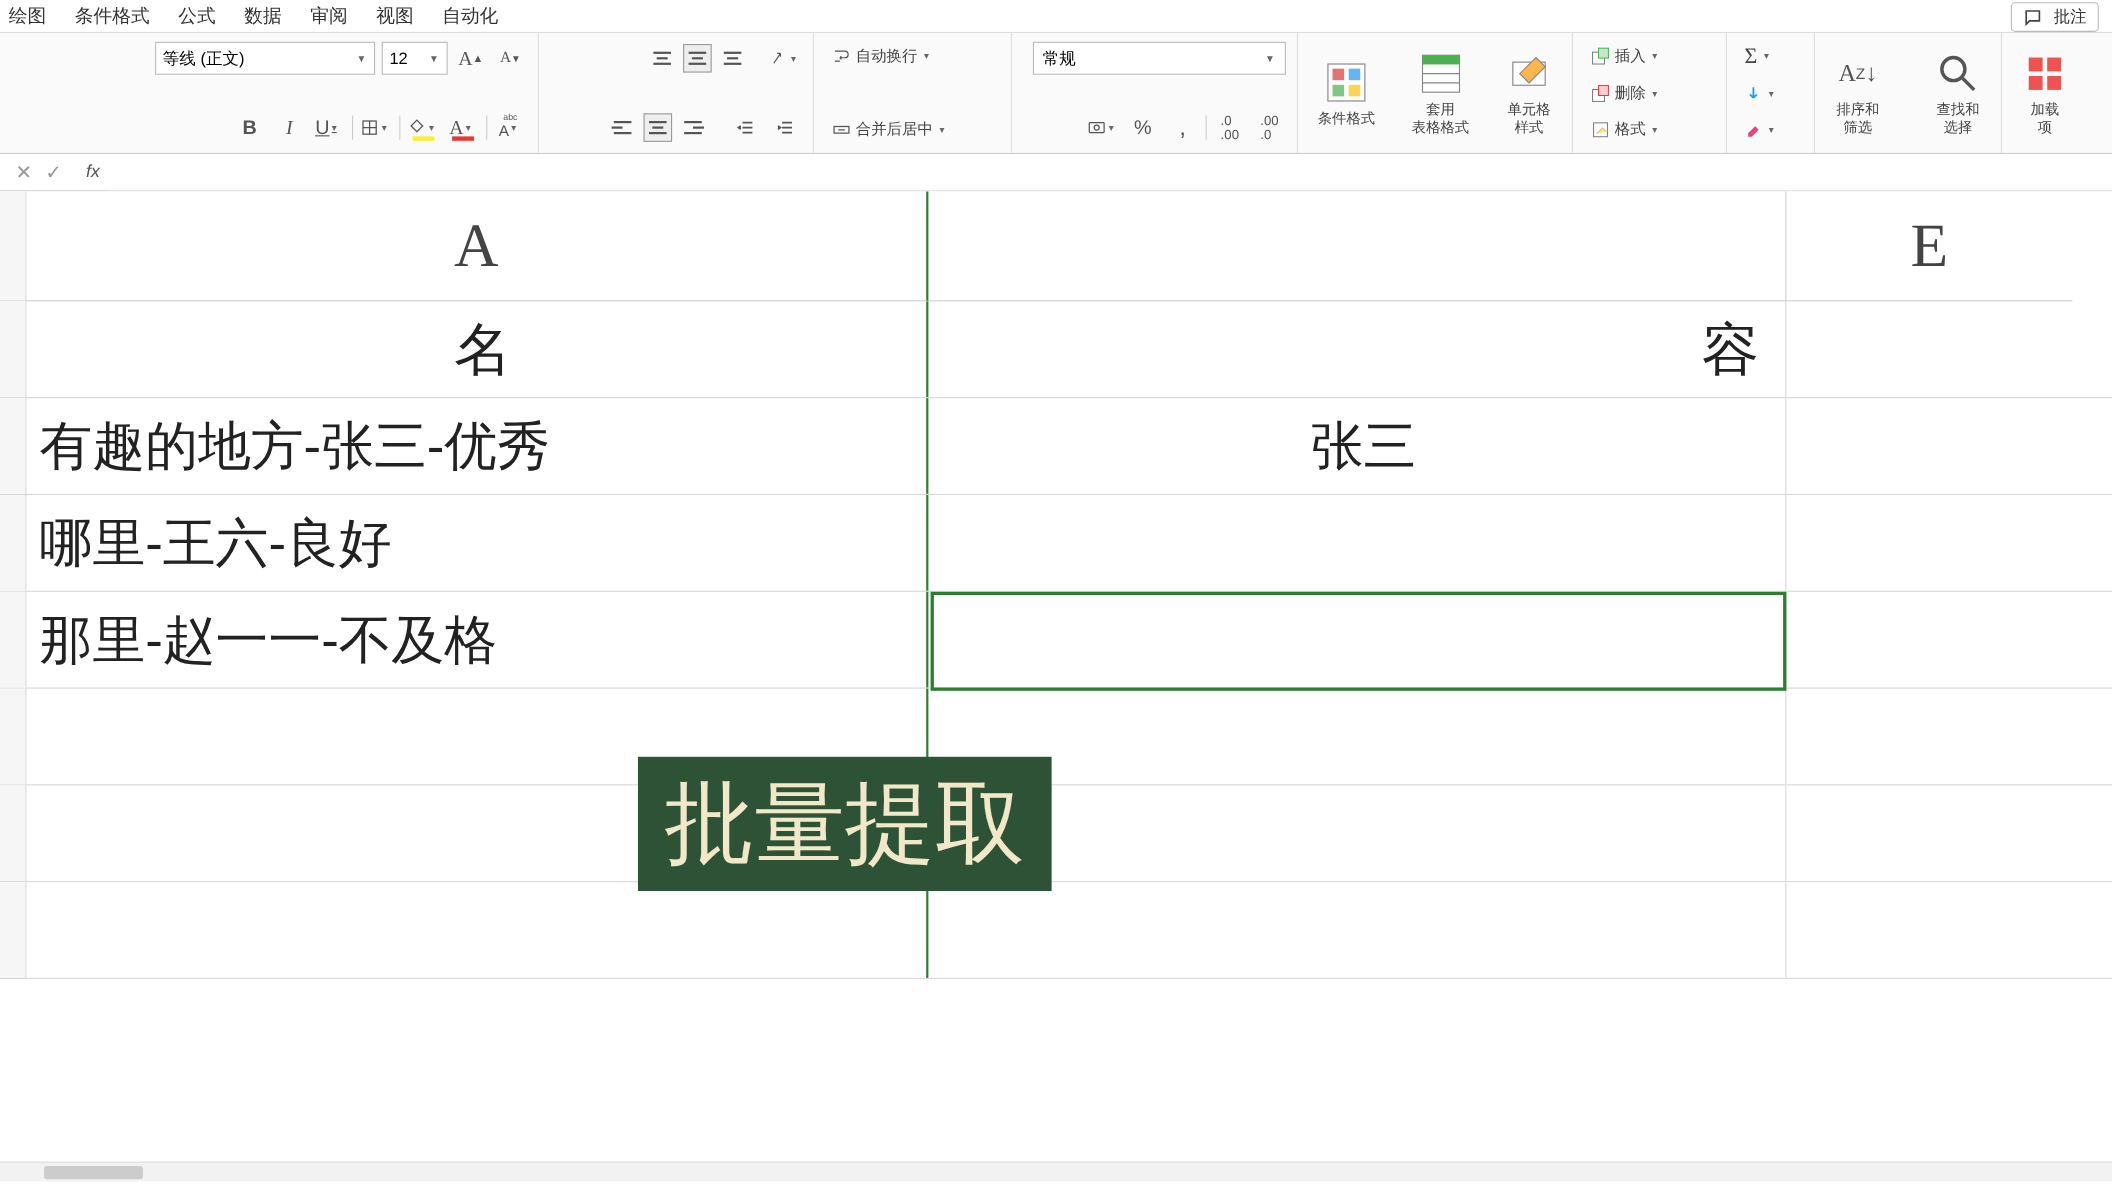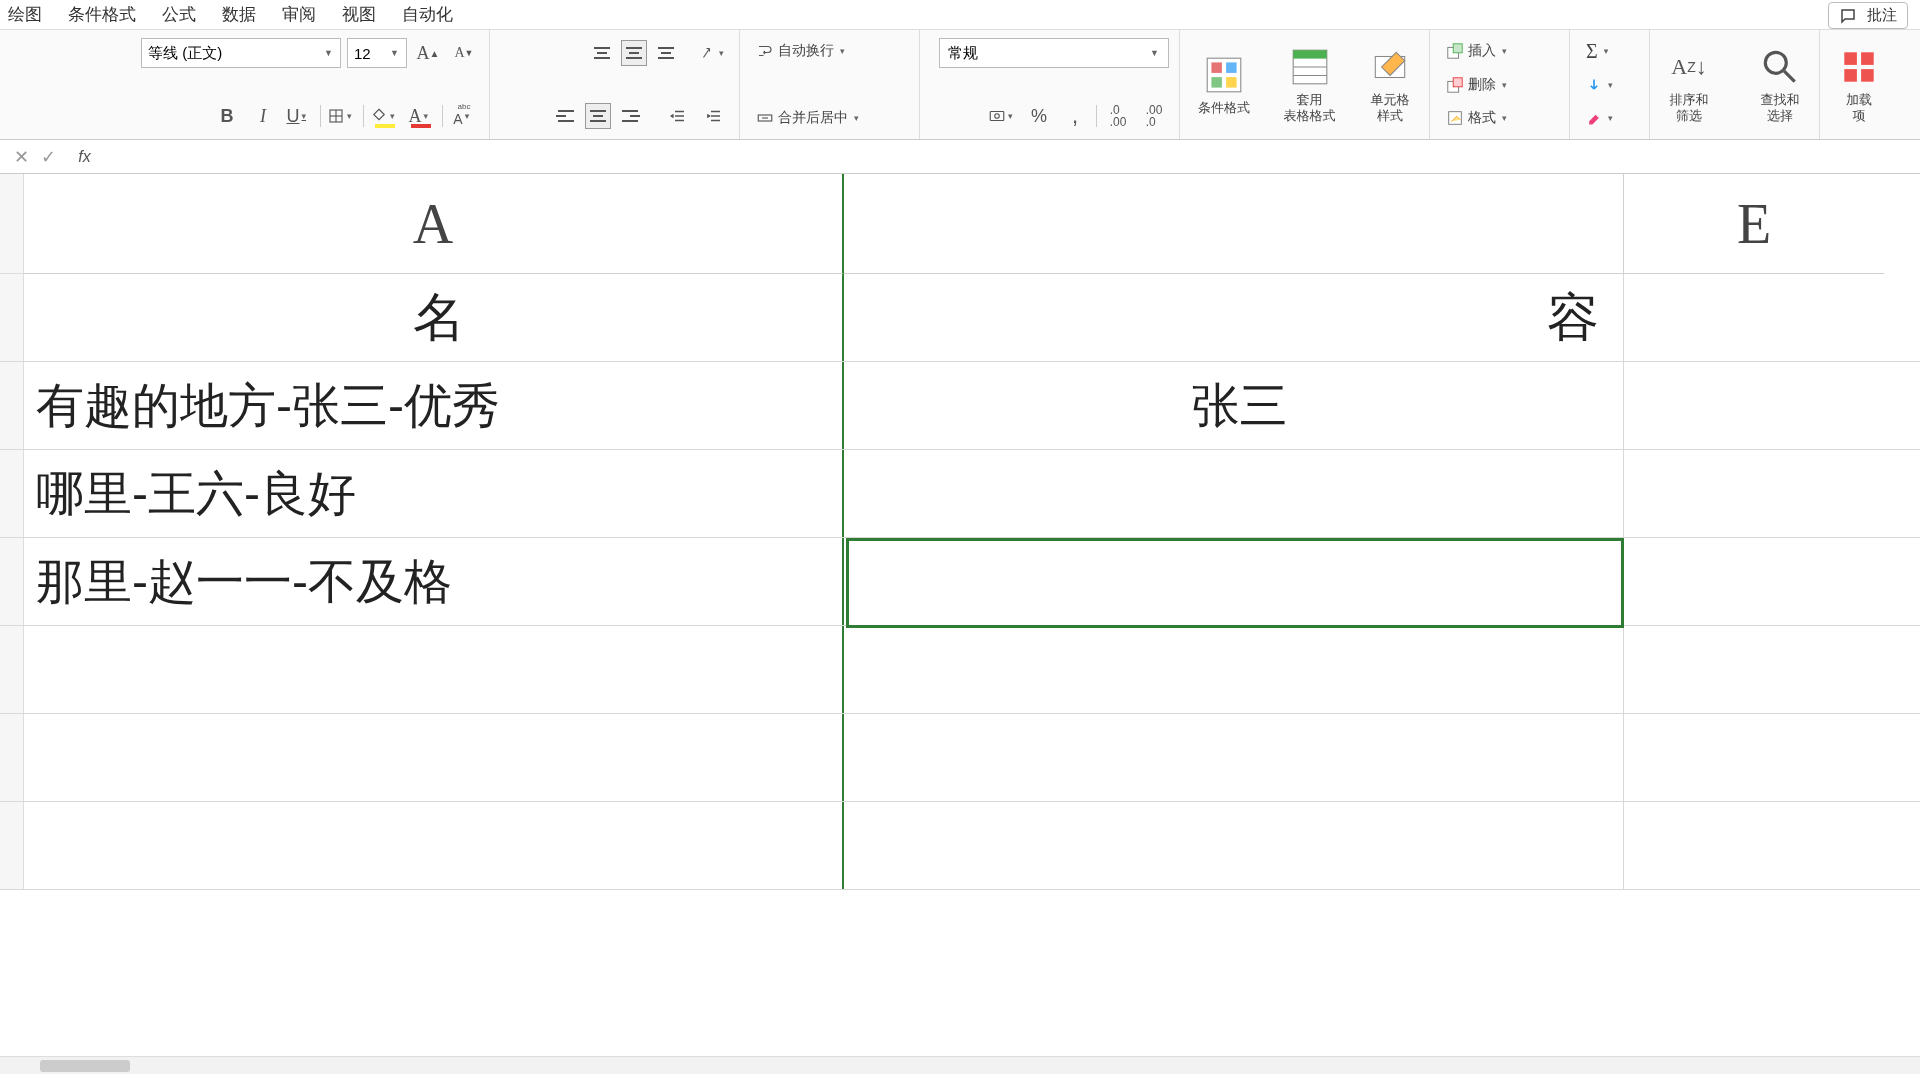--- a/index.html
+++ b/index.html
@@ -434,17 +434,18 @@
     <div class="cell b"></div>
   </div>
   <div class="datarow">
     <div class="rowh"></div>
     <div class="cell a"></div>
     <div class="cell b"></div>
   </div>
 
   <div class="sel-cell" style="top:364px;left:846px;width:778px;height:90px"></div>
 
+  <div class="cap cap2">批量提取</div>
 
   <div class="hsb">
       <div class="thumb"></div>
     </div>
 </div>
 
 </body></html>

